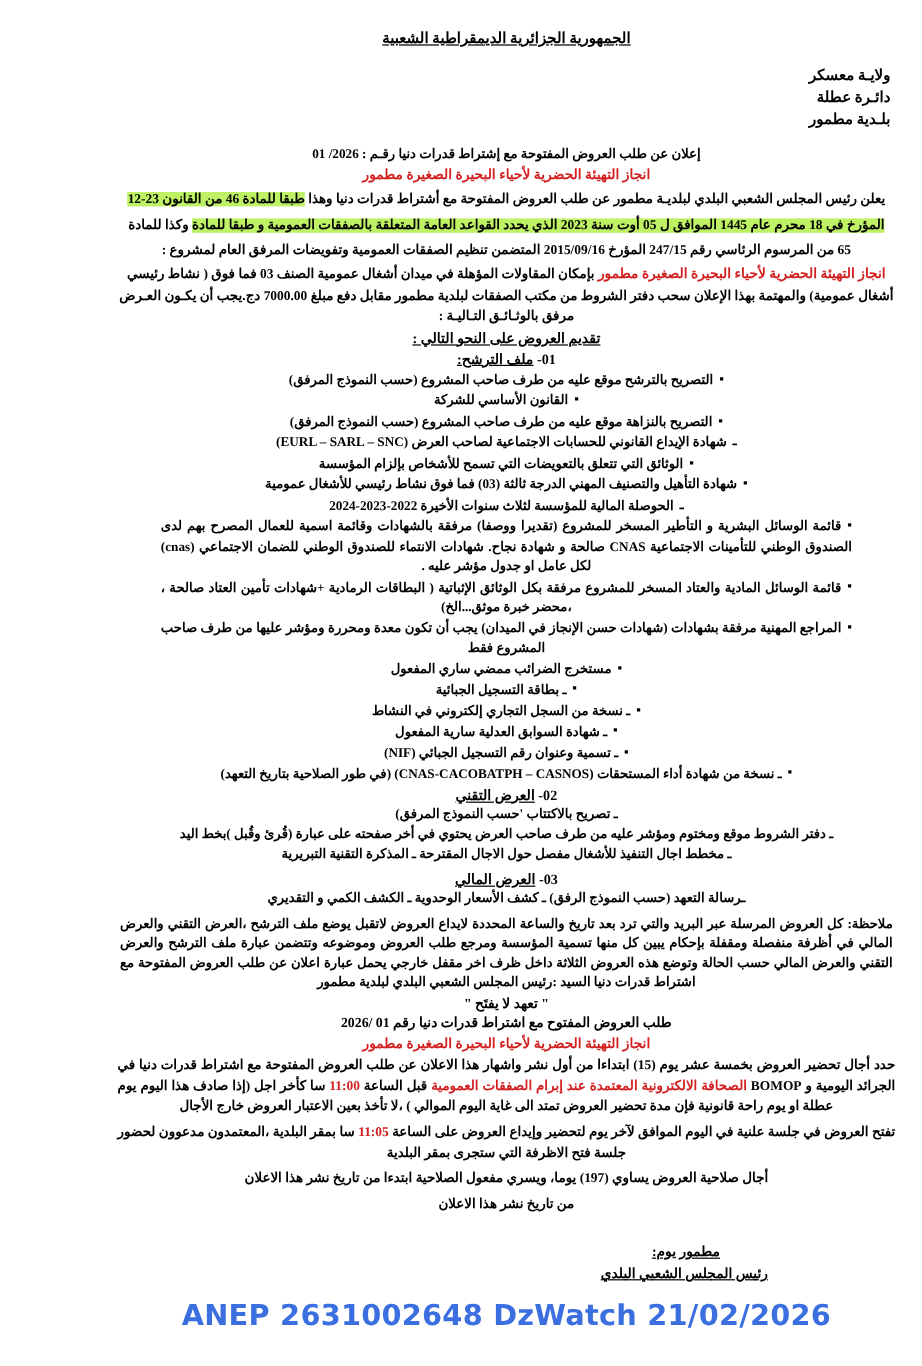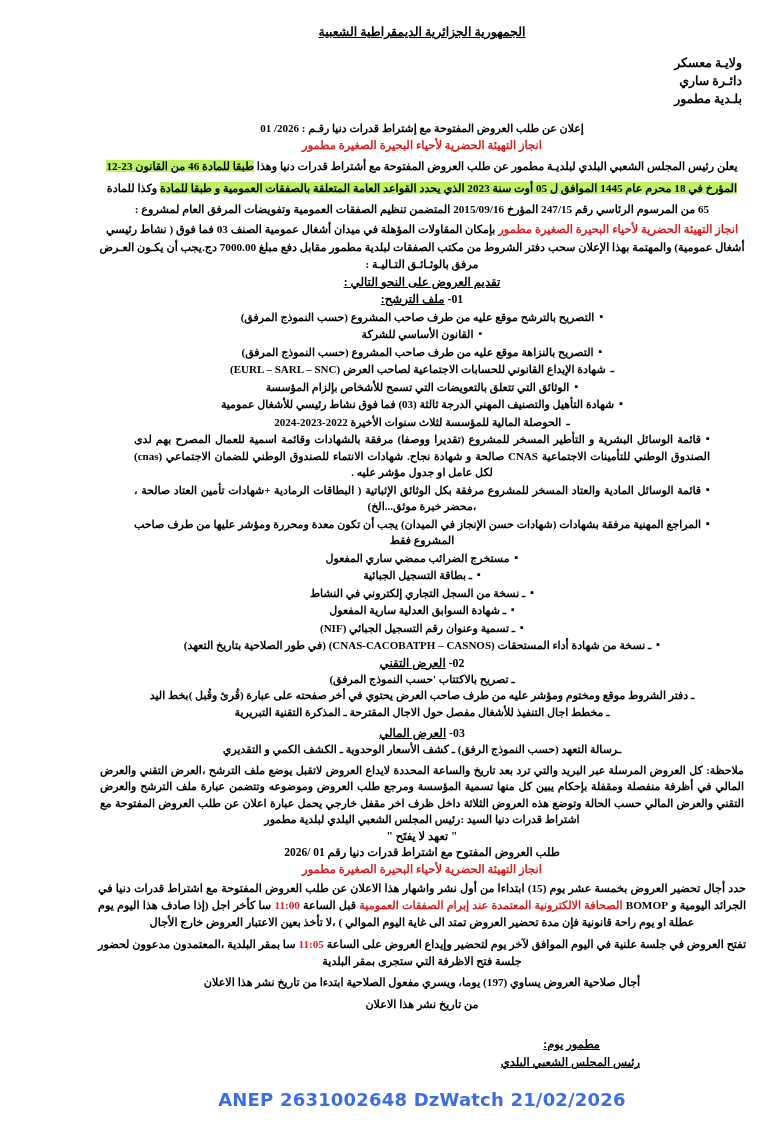--- a/index.html
+++ b/index.html
@@ -172,34 +172,34 @@
   .anep {
     position: absolute;
     left: 0;
     right: 0;
     bottom: 28px;
     text-align: center;
     direction: ltr;
     color: #3b6fe0;
     font-family: "DejaVu Sans", "Liberation Sans", sans-serif;
     font-weight: bold;
-    font-size: 18px;
+    font-size: 24px;
     letter-spacing: .2px;
   }
 </style>
 </head>
 <body>
 
 <div class="page">
 
   <div class="republic">الجمهورية الجزائرية الديمقراطية الشعبية</div>
 
   <div class="admin-block">
     <div>ولايـة معسكر</div>
-    <div>دائـرة ساري</div>
+    <div>دائـرة عطلة</div>
     <div>بلـدية مطمور</div>
   </div>
 
   <div class="main-title">
     <span>إعلان عن طلب العروض المفتوحة مع إشتراط قدرات دنيا  رقـم :</span>
     <span class="num">01   /2026</span>
   </div>
 
   <div class="project-red red">انجاز  التهيئة الحضرية لأحياء البحيرة الصغيرة مطمور</div>
 

